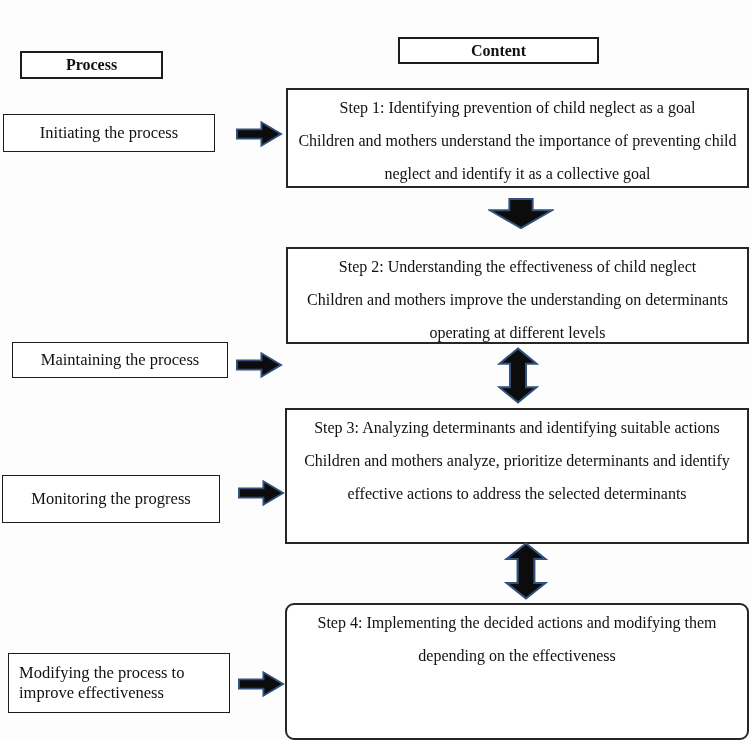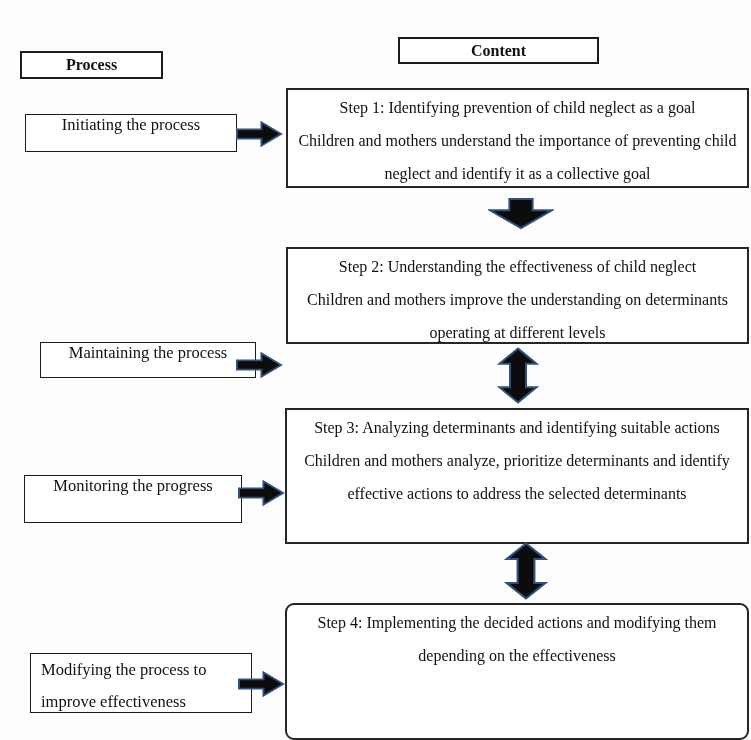--- a/index.html
+++ b/index.html
@@ -16,26 +16,26 @@
     background:#fff;
     border:2px solid #1c1c1c;
     box-sizing:border-box;
   }
   .hdr{
     display:flex;align-items:center;justify-content:center;
     font-weight:bold;font-size:16px;
   }
   .pbox{
     border-width:1.5px;
-    display:flex;justify-content:center;
-    font-size:16.5px;text-align:center;margin-left:22px;
+    display:flex;align-items:center;justify-content:center;
+    font-size:16.5px;text-align:center;
   }
   .pbox.left-align{
     justify-content:flex-start;text-align:left;
-    padding-left:10px;line-height:32px;
+    padding-left:10px;line-height:20px;
   }
   .sbox{
     border-color:#262626;
     text-align:center;
     font-size:16px;
     line-height:33px;
     padding:1px 8px 0 8px;
   }
   .step-title{font-weight:normal;}
   .arrow{position:absolute;}
@@ -49,21 +49,21 @@
   <div class="box hdr" style="left:20px;top:3px;width:143px;height:28px;margin-top:48px;">
     <span>Process</span>
   </div>
   <div class="box hdr" style="left:398px;top:3px;width:201px;height:27px;margin-top:34px;">
     <span>Content</span>
   </div>
 
   <div class="box pbox" style="left:3px;top:114px;width:212px;height:38px;">
     <span>Initiating the process</span>
   </div>
-  <div class="box pbox" style="left:18px;top:342px;width:216px;height:36px;">
+  <div class="box pbox" style="left:12px;top:342px;width:216px;height:36px;">
     <span>Maintaining the process</span>
   </div>
   <div class="box pbox" style="left:2px;top:475px;width:218px;height:48px;">
     <span>Monitoring the progress</span>
   </div>
   <div class="box pbox left-align" style="left:8px;top:653px;width:222px;height:60px;">
     <span>Modifying the process to improve effectiveness</span>
   </div>
 
   <div class="arrow" style="left:236px;top:120px;width:47px;height:28px;">

